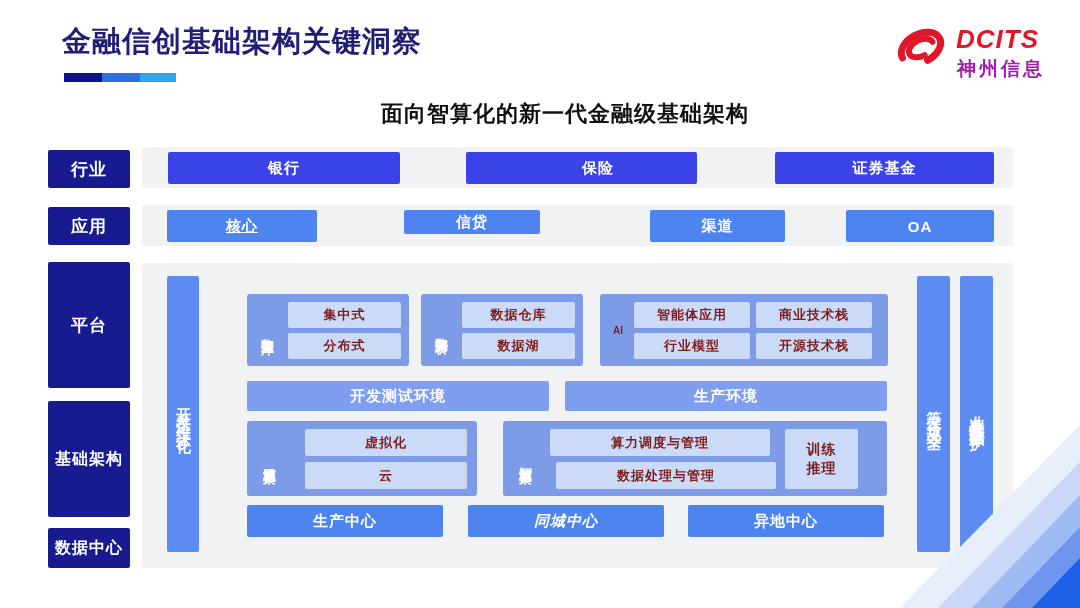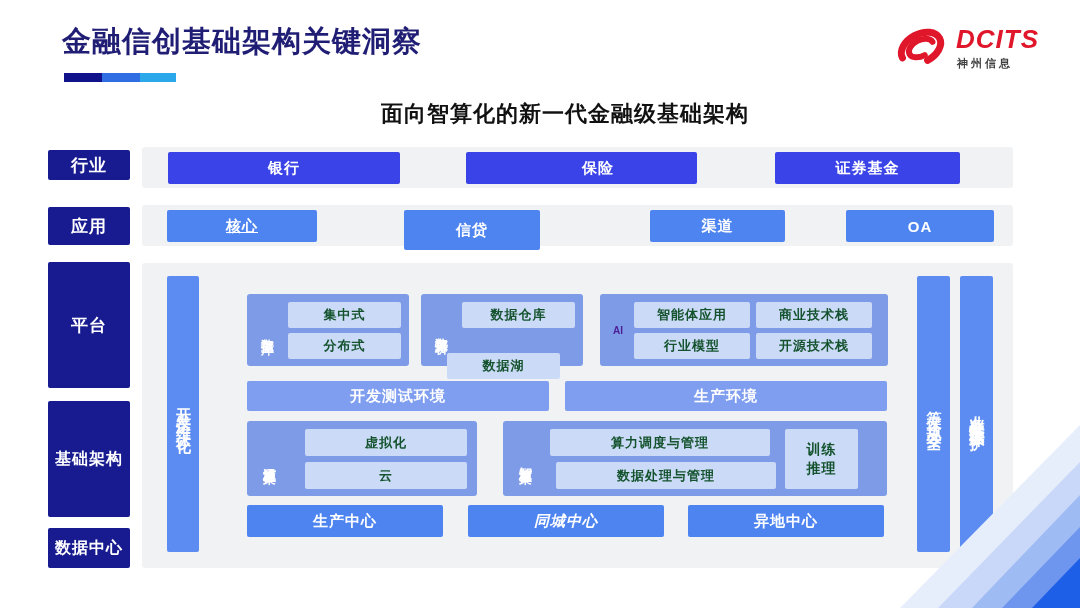--- a/index.html
+++ b/index.html
@@ -12,21 +12,21 @@
 
   
   .page-title{left:62px;top:22px;font-size:29px;font-weight:700;color:#201d75;letter-spacing:1px;}
   .uline{top:73px;height:9px;}
   .uline1{left:64px;width:38px;background:#10128c;}
   .uline2{left:102px;width:38px;background:#2f6de2;}
   .uline3{left:140px;width:36px;background:#2ba8ea;}
   .logo{left:890px;top:20px;width:160px;height:58px;}
   .logo-swirl{left:0;top:2px;width:62px;height:52px;}
   .logo-brand{left:66px;top:4px;font-size:26px;font-weight:700;font-style:italic;color:#e0162b;letter-spacing:1px;}
-  .logo-company{left:67px;top:36px;font-size:11px;font-weight:700;color:#404040;letter-spacing:3px;}
+  .logo-company{left:67px;top:36px;font-size:19px;font-weight:700;color:#a21caf;letter-spacing:3px;}
 
   .subtitle{left:145px;top:99px;width:840px;text-align:center;font-size:22px;font-weight:700;color:#111;letter-spacing:1px;}
 
   
   .navy{background:#171b8f;color:#fff;font-weight:700;font-size:17px;
         display:flex;align-items:center;justify-content:center;border-radius:2px;letter-spacing:1px;}
 
   
   .strip{background:#f1f2f4;border-radius:3px;}
 
@@ -41,22 +41,22 @@
   .vbar{background:#5c8cf2;color:#fff;font-weight:700;font-size:15px;border-radius:2px;
         display:flex;align-items:center;justify-content:center;
         writing-mode:vertical-rl;text-orientation:upright;letter-spacing:5px;}
   .vbar.tight{letter-spacing:2px;}
 
   
   .sect{background:#7d9be6;border-radius:3px;}
   .sect-label{color:#fff;font-weight:700;font-size:13px;
         writing-mode:vertical-rl;text-orientation:upright;
         display:flex;align-items:center;justify-content:center;letter-spacing:1px;}
-  .sect-label-h{color:#4c1d95;font-weight:700;font-size:10px;display:flex;align-items:center;justify-content:center;}
-  .cell{background:#cbdaf7;color:#14532d;font-weight:700;font-size:13px;border-radius:2px;
+  .sect-label-h{color:#7f1d1d;font-weight:700;font-size:10px;display:flex;align-items:center;justify-content:center;}
+  .cell{background:#cbdaf7;color:#7f1d1d;font-weight:700;font-size:13px;border-radius:2px;
         display:flex;align-items:center;justify-content:center;letter-spacing:1px;}
   .cell .ln{display:block;line-height:1.35;text-align:center;}
 
   
   .band{left:0;top:0;width:1080px;height:608px;}
 </style>
 </head>
 <body>
 
 <div class="abs page-title">金融信创基础架构关键洞察</div>
@@ -70,51 +70,51 @@
       <path d="M 10 26 a 21 14 0 1 1 21 14" fill="none" stroke="#e0162b" stroke-width="7" stroke-linecap="round"></path>
       <path d="M 44 26 a 13 8 0 1 0 -13 8" fill="none" stroke="#e0162b" stroke-width="6" stroke-linecap="round"></path>
     </g>
   </svg>
   <div class="abs logo-brand">DCITS</div>
   <div class="abs logo-company">神州信息</div>
 </div>
 
 <div class="abs subtitle">面向智算化的新一代金融级基础架构</div>
 
-<div class="abs navy" style="left:48px;top:150px;width:82px;height:30px;">行业</div>
+<div class="abs navy" style="left:48px;top:150px;width:82px;height:38px;">行业</div>
 <div class="abs navy" style="left:48px;top:207px;width:82px;height:38px;">应用</div>
 <div class="abs navy" style="left:48px;top:262px;width:82px;height:126px;">平台</div>
 <div class="abs navy" style="left:48px;top:401px;width:82px;height:116px;font-size:16px;">基础架构</div>
 <div class="abs navy" style="left:48px;top:528px;width:82px;height:40px;font-size:16px;">数据中心</div>
 
 <div class="abs strip" style="left:142px;top:147px;width:871px;height:41px;"></div>
 <div class="abs strip" style="left:142px;top:205px;width:871px;height:41px;"></div>
 <div class="abs strip" style="left:142px;top:263px;width:871px;height:305px;"></div>
 
 <div class="abs btn btn-deep" style="left:168px;top:152px;width:232px;height:32px;">银行</div>
 <div class="abs btn btn-deep" style="left:466px;top:152px;width:231px;height:32px;padding-left:33px;">保险</div>
-<div class="abs btn btn-deep" style="left:775px;top:152px;width:185px;height:32px;">证券基金</div>
+<div class="abs btn btn-deep" style="left:775px;top:152px;width:219px;height:32px;">证券基金</div>
 
 <div class="abs btn btn-med" style="left:167px;top:210px;width:150px;height:32px;text-decoration:underline;">核心</div>
-<div class="abs btn btn-med" style="left:404px;top:210px;width:136px;height:40px;">信贷</div>
+<div class="abs btn btn-med" style="left:404px;top:210px;width:136px;height:24px;">信贷</div>
 <div class="abs btn btn-med" style="left:650px;top:210px;width:135px;height:32px;">渠道</div>
 <div class="abs btn btn-med" style="left:846px;top:210px;width:148px;height:32px;">OA</div>
 
 <div class="abs vbar" style="left:167px;top:276px;width:32px;height:276px;">开发运维一体化</div>
 
 <div class="abs sect" style="left:247px;top:294px;width:162px;height:72px;">
   <div class="abs sect-label" style="left:4px;top:0;width:32px;height:72px;">数据库</div>
   <div class="abs cell" style="left:41px;top:8px;width:113px;height:26px;">集中式</div>
   <div class="abs cell" style="left:41px;top:39px;width:113px;height:26px;">分布式</div>
 </div>
 
 <div class="abs sect" style="left:421px;top:294px;width:162px;height:72px;">
   <div class="abs sect-label" style="left:4px;top:0;width:32px;height:72px;">数据分析</div>
   <div class="abs cell" style="left:41px;top:8px;width:113px;height:26px;">数据仓库</div>
-  <div class="abs cell" style="left:26px;top:39px;width:113px;height:26px;margin-top:20px;">数据湖</div>
+  <div class="abs cell" style="left:41px;top:39px;width:113px;height:26px;">数据湖</div>
 </div>
 
 <div class="abs sect" style="left:600px;top:294px;width:288px;height:72px;">
   <div class="abs sect-label-h" style="left:4px;top:0;width:28px;height:72px;">AI</div>
   <div class="abs cell" style="left:34px;top:8px;width:116px;height:26px;">智能体应用</div>
   <div class="abs cell" style="left:156px;top:8px;width:116px;height:26px;">商业技术栈</div>
   <div class="abs cell" style="left:34px;top:39px;width:116px;height:26px;">行业模型</div>
   <div class="abs cell" style="left:156px;top:39px;width:116px;height:26px;">开源技术栈</div>
 </div>
 

